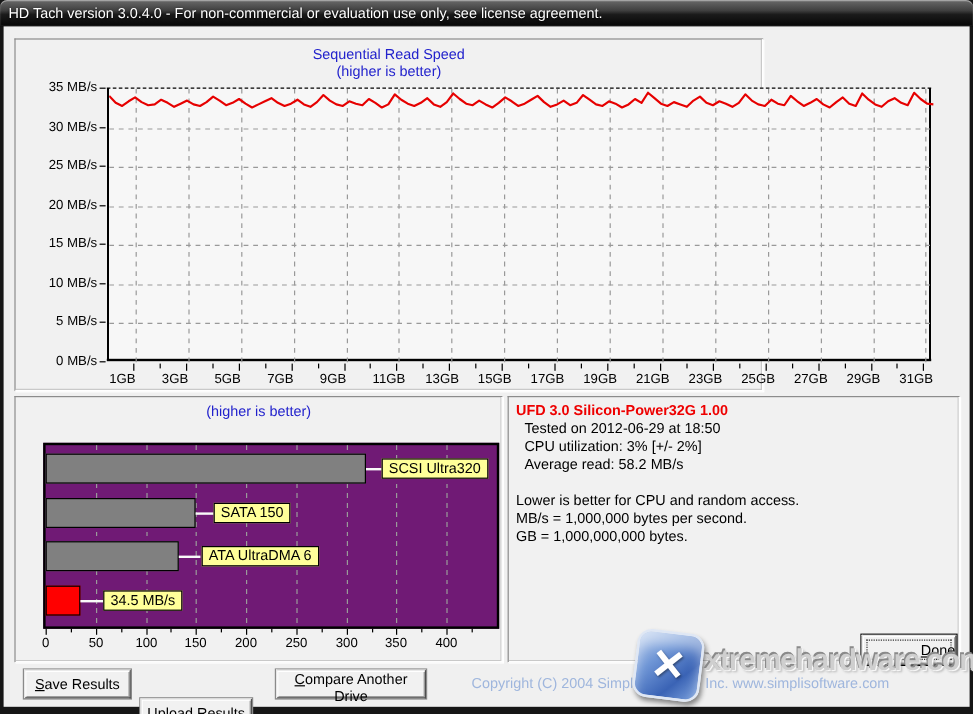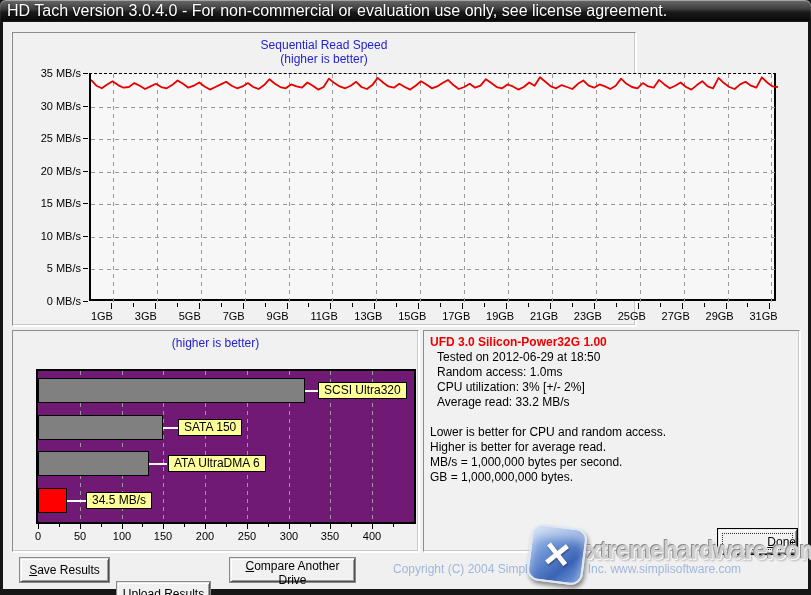--- a/index.html
+++ b/index.html
@@ -6,21 +6,21 @@
   html,body { width:811px; height:595px; }
   body { font-family:"Liberation Sans","DejaVu Sans",sans-serif; background:#444; }
 
   .window { position:relative; width:811px; height:595px; background:#161616; overflow:hidden; }
 
   .titlebar {
     position:absolute; left:0; top:0; width:811px; height:22px;
     border-radius:6px 6px 0 0;
     background:linear-gradient(to bottom,#6a6a6a 0%,#3f3f3f 40%,#1b1b1b 55%,#060606 100%);
     box-shadow:inset 0 1px 0 rgba(255,255,255,.35), inset 0 0 0 1px rgba(255,255,255,.08);
-    color:#fff; font-size:16px; line-height:22px; padding-left:7px;
+    color:#fff; font-size:12px; line-height:22px; padding-left:7px;
     text-shadow:0 1px 2px #000; white-space:nowrap; overflow:hidden;
   }
 
   .client {
     position:absolute; left:3px; top:22px; width:805px; height:567px;
     background:#f0f0f0;
   }
 
   .panel {
     position:absolute; background:#f1f1f1;
@@ -262,28 +262,26 @@
           <div class="bxlab" style="left: 261px; top: 199px;">300</div>
           <div class="bxlab" style="left: 302px; top: 199px;">350</div>
           <div class="bxlab" style="left: 344px; top: 199px;">400</div>
         </div>
     </div>
 
     <div class="panel" id="info-panel">
       <div class="info-title">UFD 3.0 Silicon-Power32G 1.00</div>
       <div id="info-details">
           <div class="info-line">Tested on 2012-06-29 at 18:50</div>
-          <div class="info-line">Random access: 1.0ms</div>
           <div class="info-line">CPU utilization: 3% [+/- 2%]</div>
-          <div class="info-line">Average read: 33.2 MB/s</div>
+          <div class="info-line">Average read: 58.2 MB/s</div>
         </div>
       <div class="info-gap"></div>
       <div id="info-notes">
           <div class="note-line">Lower is better for CPU and random access.</div>
-          <div class="note-line">Higher is better for average read.</div>
           <div class="note-line">MB/s = 1,000,000 bytes per second.</div>
           <div class="note-line">GB = 1,000,000,000 bytes.</div>
         </div>
     </div>
 
     <button class="btn" style="left:17px;  top:536px; width:89px;" id="save-btn"><u>S</u>ave Results</button>
     <button class="btn" style="left:114px; top:536px; width:93px;margin-top:24px;" id="upload-btn"><u>U</u>pload Results</button>
     <button class="btn" style="left:227px; top:536px; width:125px;" id="compare-btn"><u>C</u>ompare Another Drive</button>
 
     <div class="copyright">Copyright (C) 2004 Simpli Software, Inc.  www.simplisoftware.com</div>

